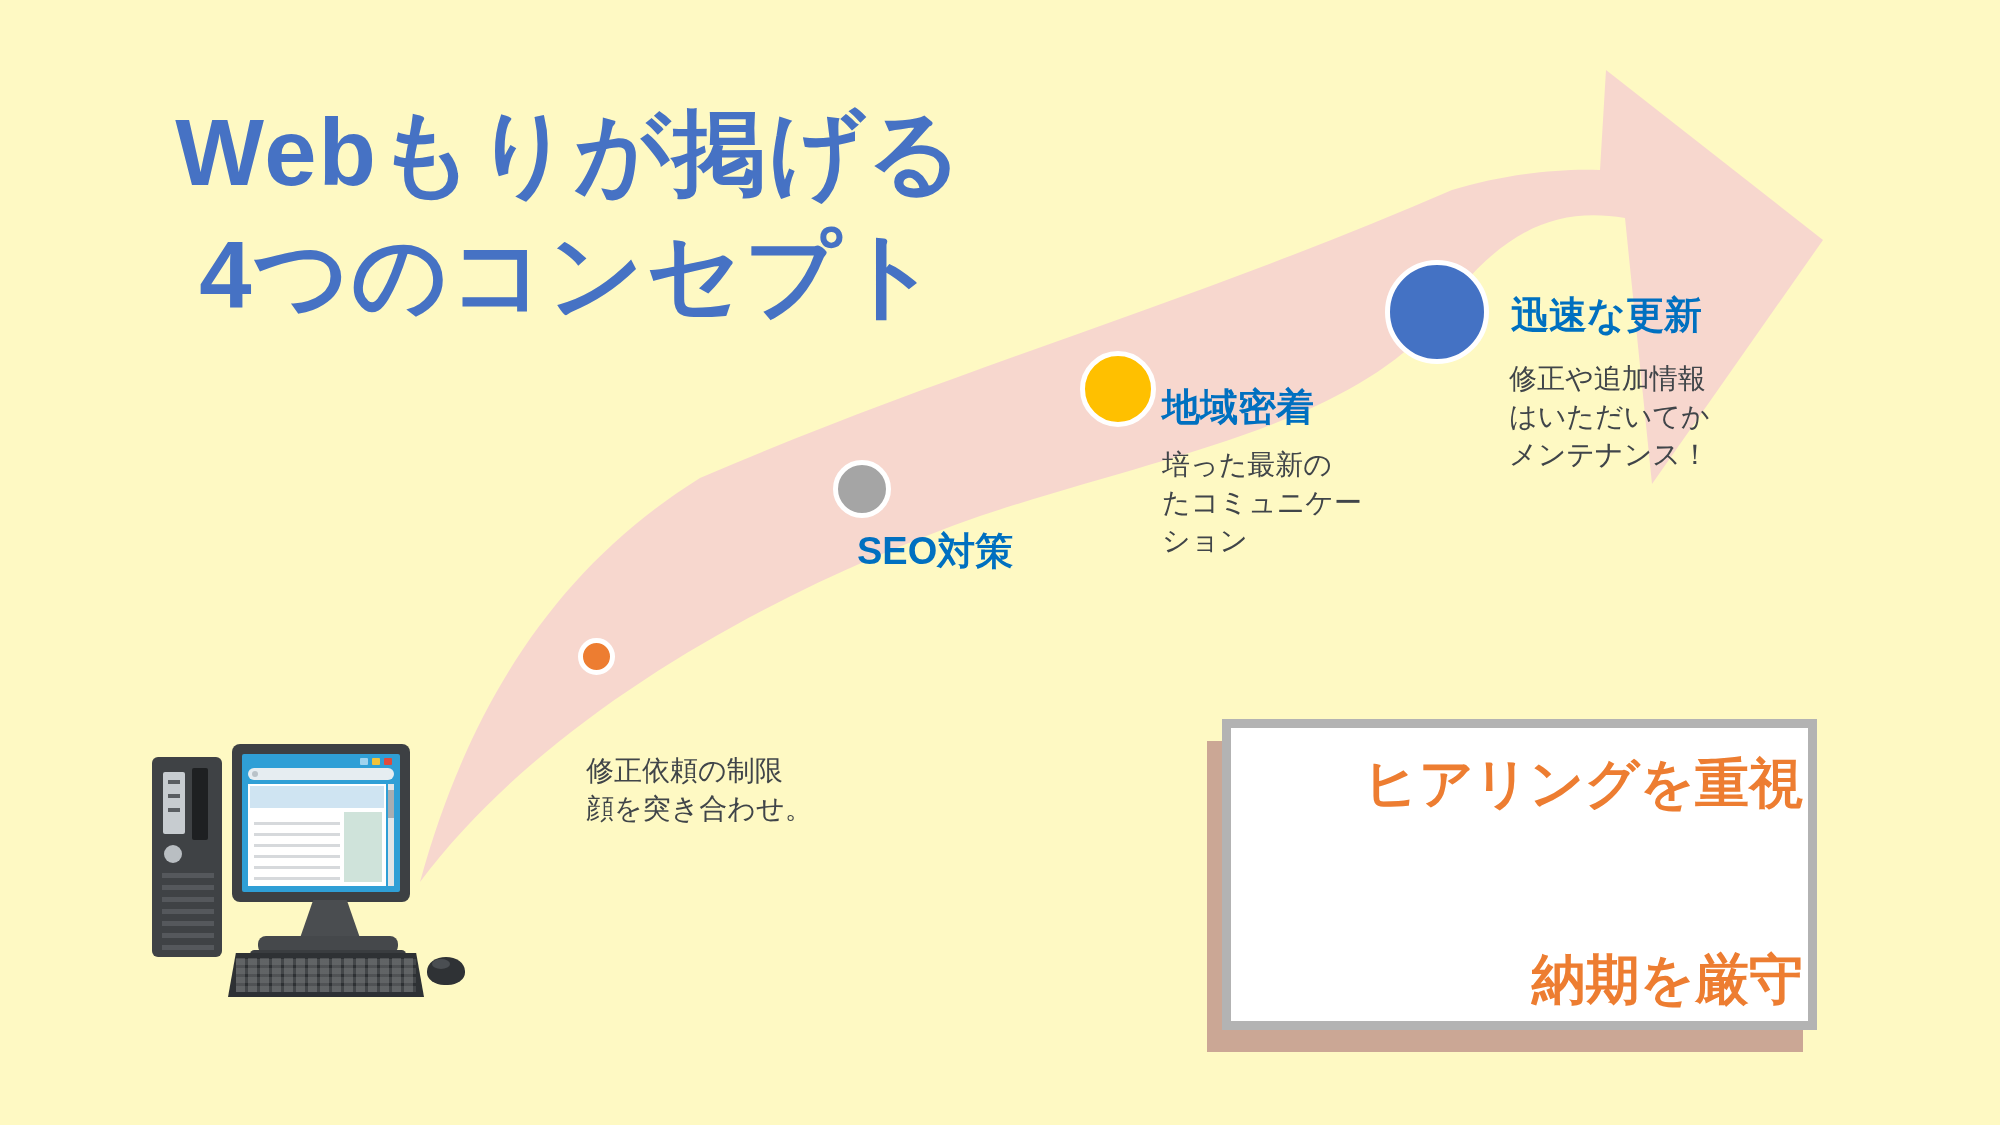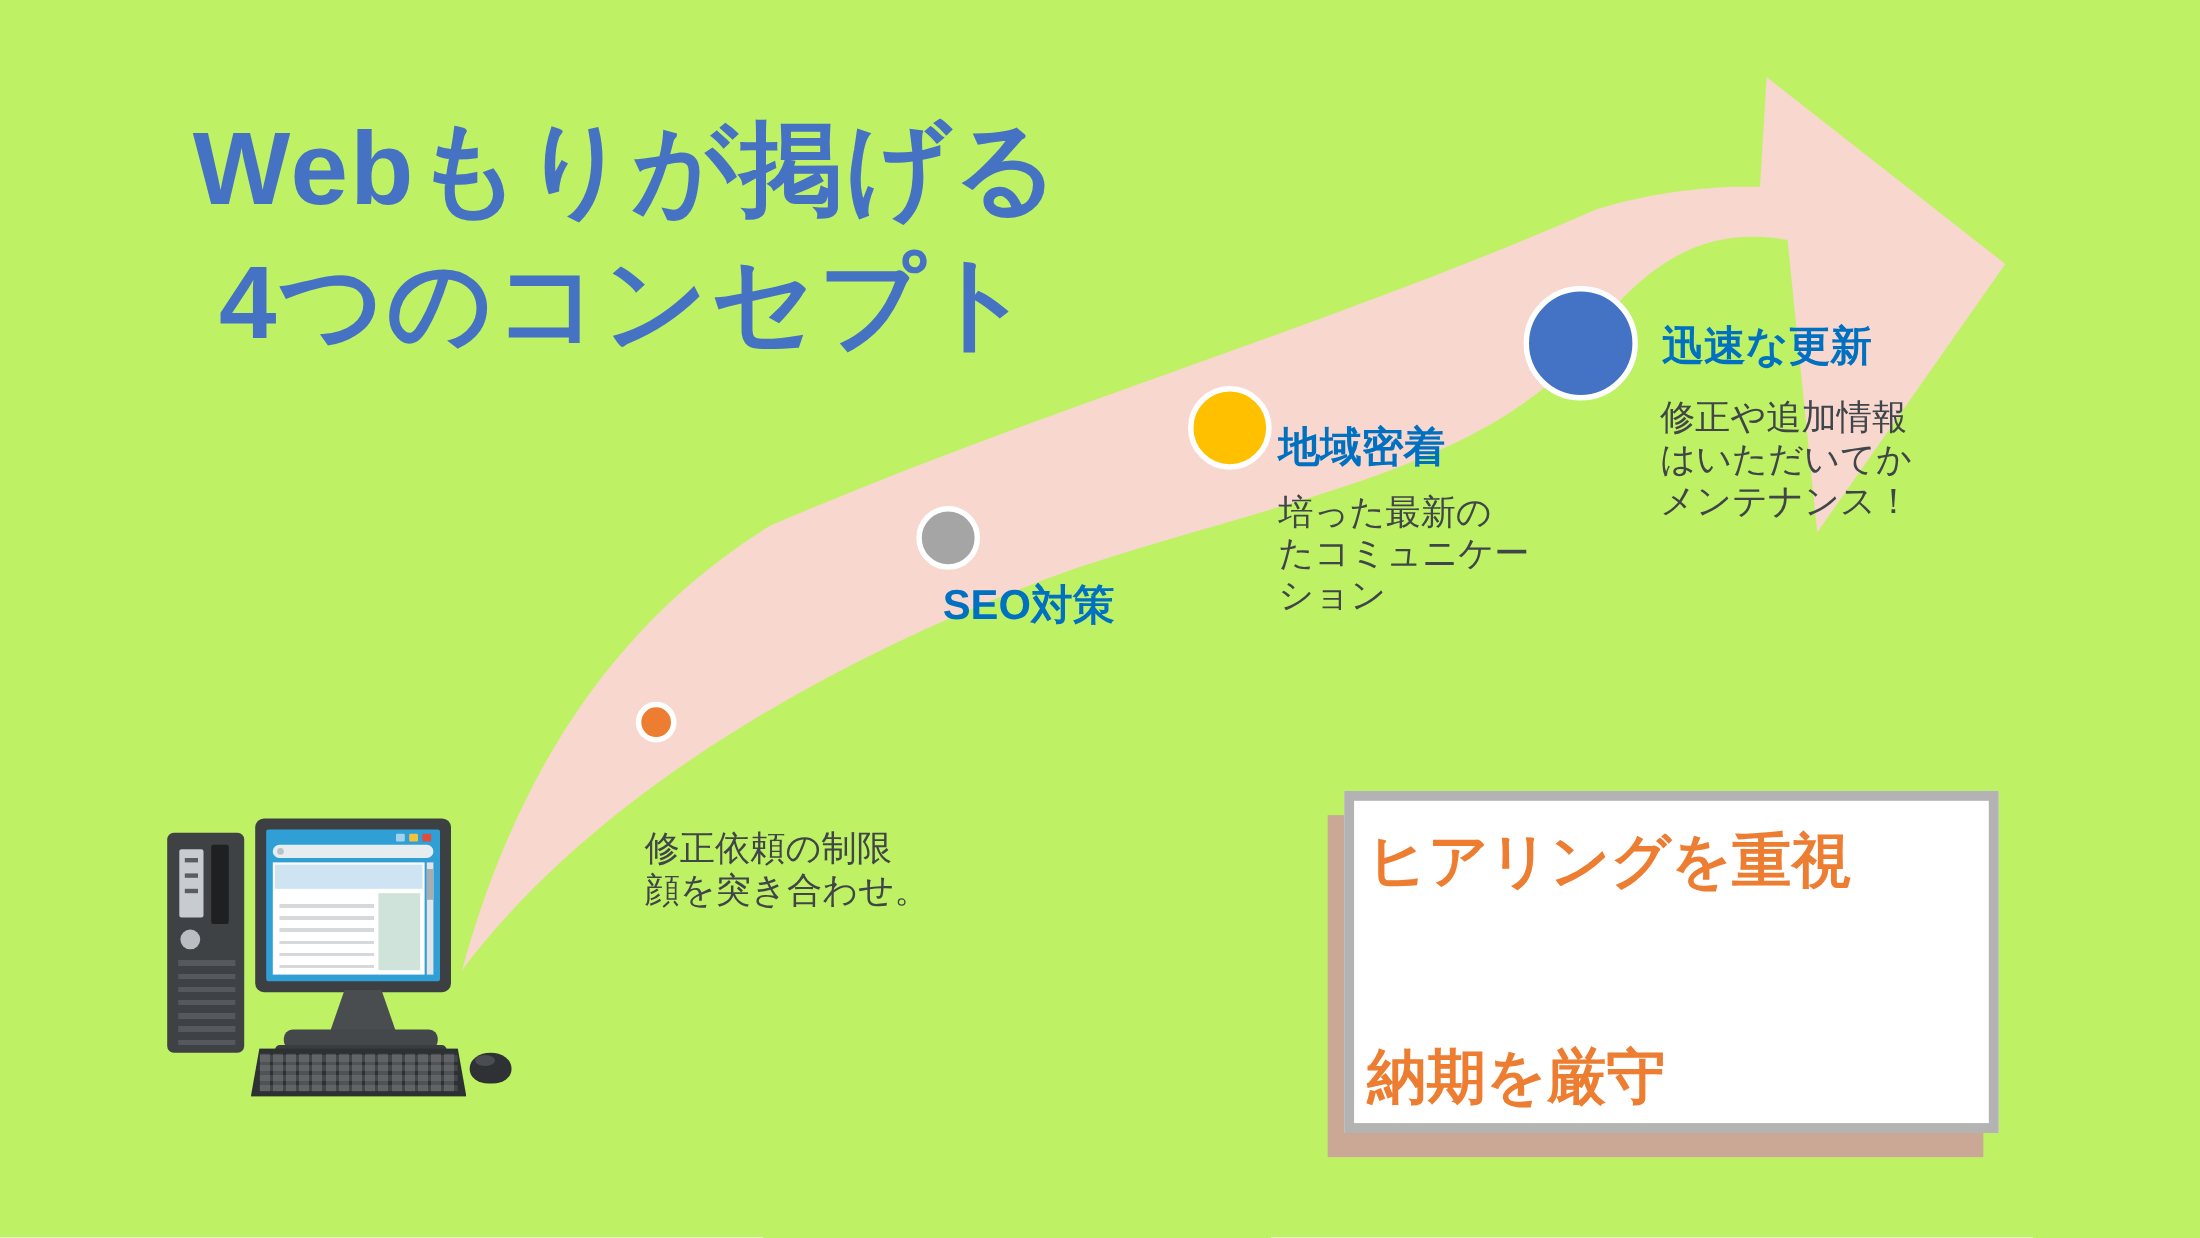--- a/index.html
+++ b/index.html
@@ -1,47 +1,47 @@
 <!DOCTYPE html>
 <html><head>
 <meta charset="utf-8">
 <style>
   html,body{margin:0;padding:0;background:#ffffff;}
   .canvas{
-    position:relative;width:2000px;height:1125px;background:#bef264;
+    position:relative;width:2000px;height:1125px;background:#fef9c3;
     overflow:hidden;font-family:"Liberation Sans","DejaVu Sans",sans-serif;
   }
   .abs{position:absolute;}
   
   .arrow-svg{position:absolute;left:0;top:0;width:2000px;height:1125px;}
   
   .main-title{
     left:150px;top:92px;width:840px;text-align:center;
     color:#4672C4;font-weight:bold;font-size:94px;line-height:122px;
     letter-spacing:2px;
   }
   
   .dot{border-radius:50%;border:5px solid #ffffff;box-sizing:border-box;}
   .dot-maintenance{left:578px;top:638px;width:37px;height:37px;background:#ED7D31;}
   .dot-seo{left:833px;top:460px;width:58px;height:58px;background:#A5A5A5;}
   .dot-local{left:1080px;top:351px;width:76px;height:76px;background:#FFC000;}
   .dot-update{left:1385px;top:260px;width:104px;height:104px;background:#4472C4;}
   
   .ms-label{color:#0070C0;font-weight:bold;font-size:38px;line-height:42px;white-space:nowrap;}
-  .ms-desc{color:#404549;font-size:32px;line-height:38px;white-space:nowrap;}
+  .ms-desc{color:#404549;font-size:28px;line-height:38px;white-space:nowrap;}
   .lbl-maintenance{left:586px;top:694px;}
   .desc-maintenance{left:586px;top:752px;}
   .lbl-seo{left:857px;top:530px;}
   .desc-seo{left:852px;top:586px;}
   .lbl-local{left:1162px;top:386px;}
   .desc-local{left:1162px;top:446px;}
   .lbl-update{left:1511px;top:294px;}
   .desc-update{left:1509px;top:360px;}
   
-  .promise-wrap{left:1207px;top:719px;width:612px;height:335px;}
+  .promise-wrap{left:1207px;top:719px;width:612px;height:335px;text-align:right;}
   .promise-shadow{left:0;top:22px;width:596px;height:311px;background:#CBA795;}
   .promise-box{
     left:15px;top:0;width:595px;height:311px;background:#ffffff;
     border:9px solid #B3B3B3;box-sizing:border-box;
   }
   .promise-line{
     position:absolute;left:12px;width:560px;height:98px;
     color:#ED7D31;font-weight:bold;font-size:54px;line-height:98px;white-space:nowrap;
   }
   .promise-line.l0{top:6px;}

